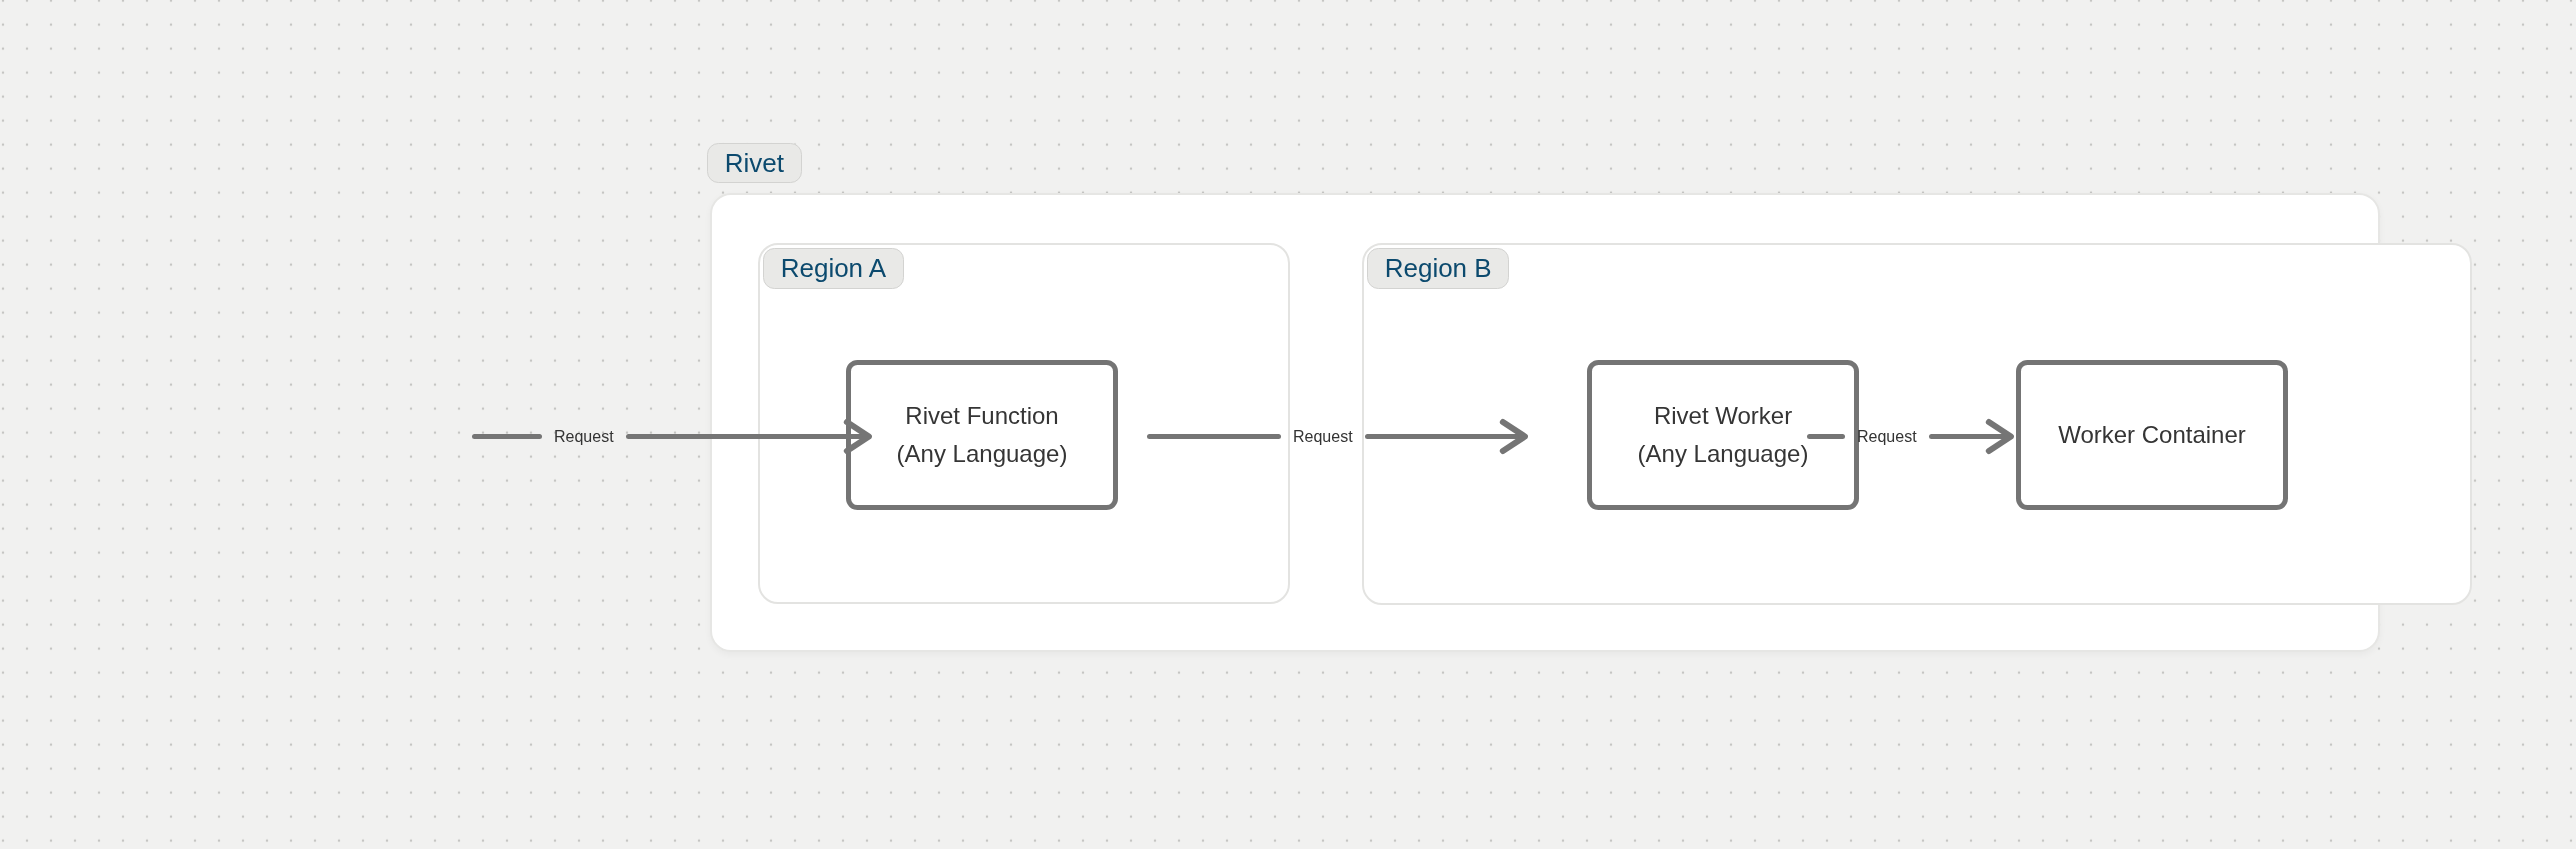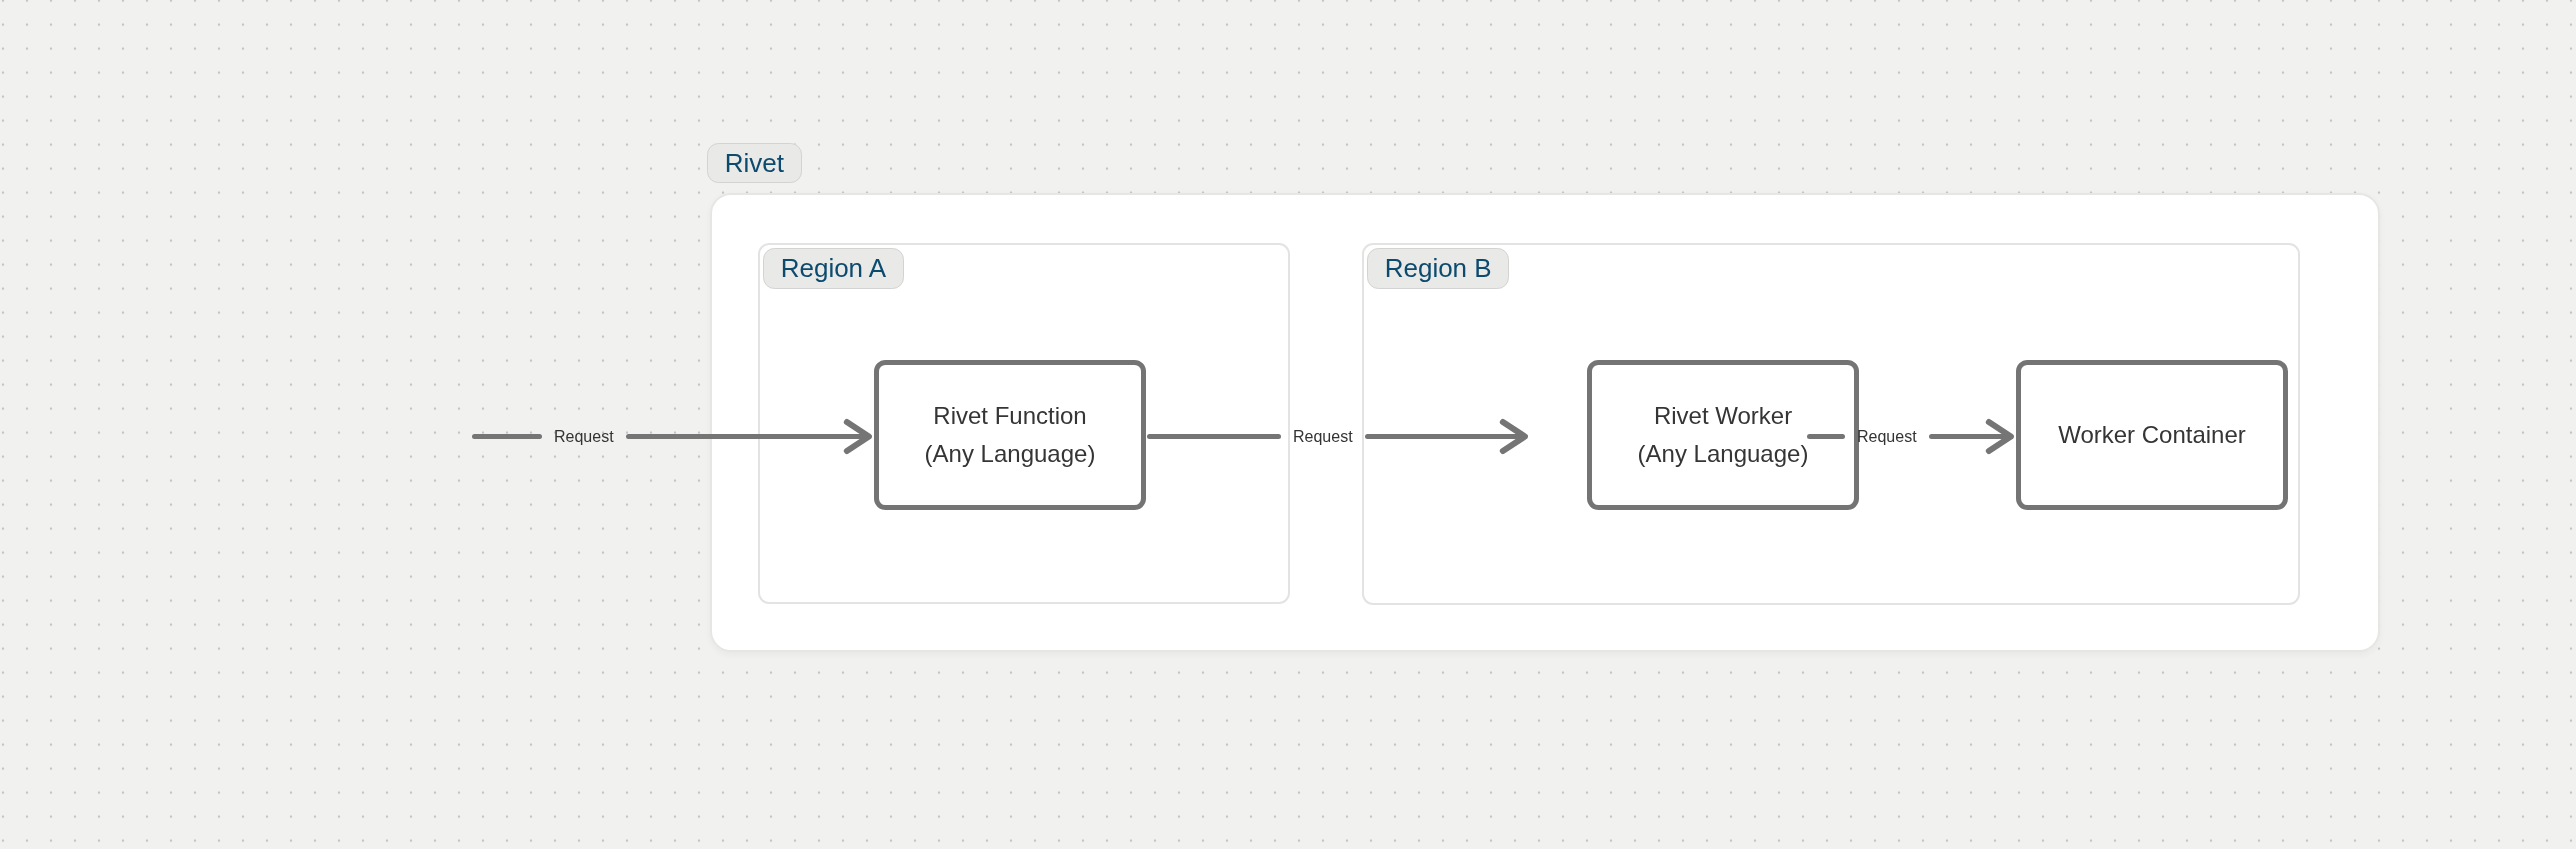--- a/index.html
+++ b/index.html
@@ -38,25 +38,25 @@
     border-radius:21px;
     box-shadow:0 2.3px 7.6px rgba(0,0,0,0.04);
     z-index:1;
   }
 
   
   .region{
     position:absolute;
     background:var(--surface);
     border:2.3px solid var(--region-border);
-    border-radius:11px;
+    border-radius:20px;
     z-index:2;
   }
   .region-a{left:758px;top:243px;width:532px;height:361px;}
-  .region-b{left:1362px;top:243px;width:938px;height:362px;}
+  .region-b{left:1362px;top:243px;width:1110px;height:362px;}
 
   
   .pill{
     display:inline-flex;
     align-items:center;
     height:41px;
     padding:0 16.7px;
     background:var(--pill-bg);
     border:1.5px solid var(--pill-border);
     border-radius:11.4px;
@@ -80,21 +80,21 @@
     flex-direction:column;
     align-items:center;
     justify-content:center;
     text-align:center;
     font-size:24px;
     line-height:38px;
     color:var(--node-text);
     z-index:3;
   }
   .node-user{left:196px;}
-  .node-function{left:874px;}
+  .node-function{left:846px;}
   .node-worker{left:1587px;}
   .node-container{left:2016px;}
 
   
   .arrow{
     position:absolute;
     height:41px;
     display:flex;
     align-items:center;
     z-index:5;

